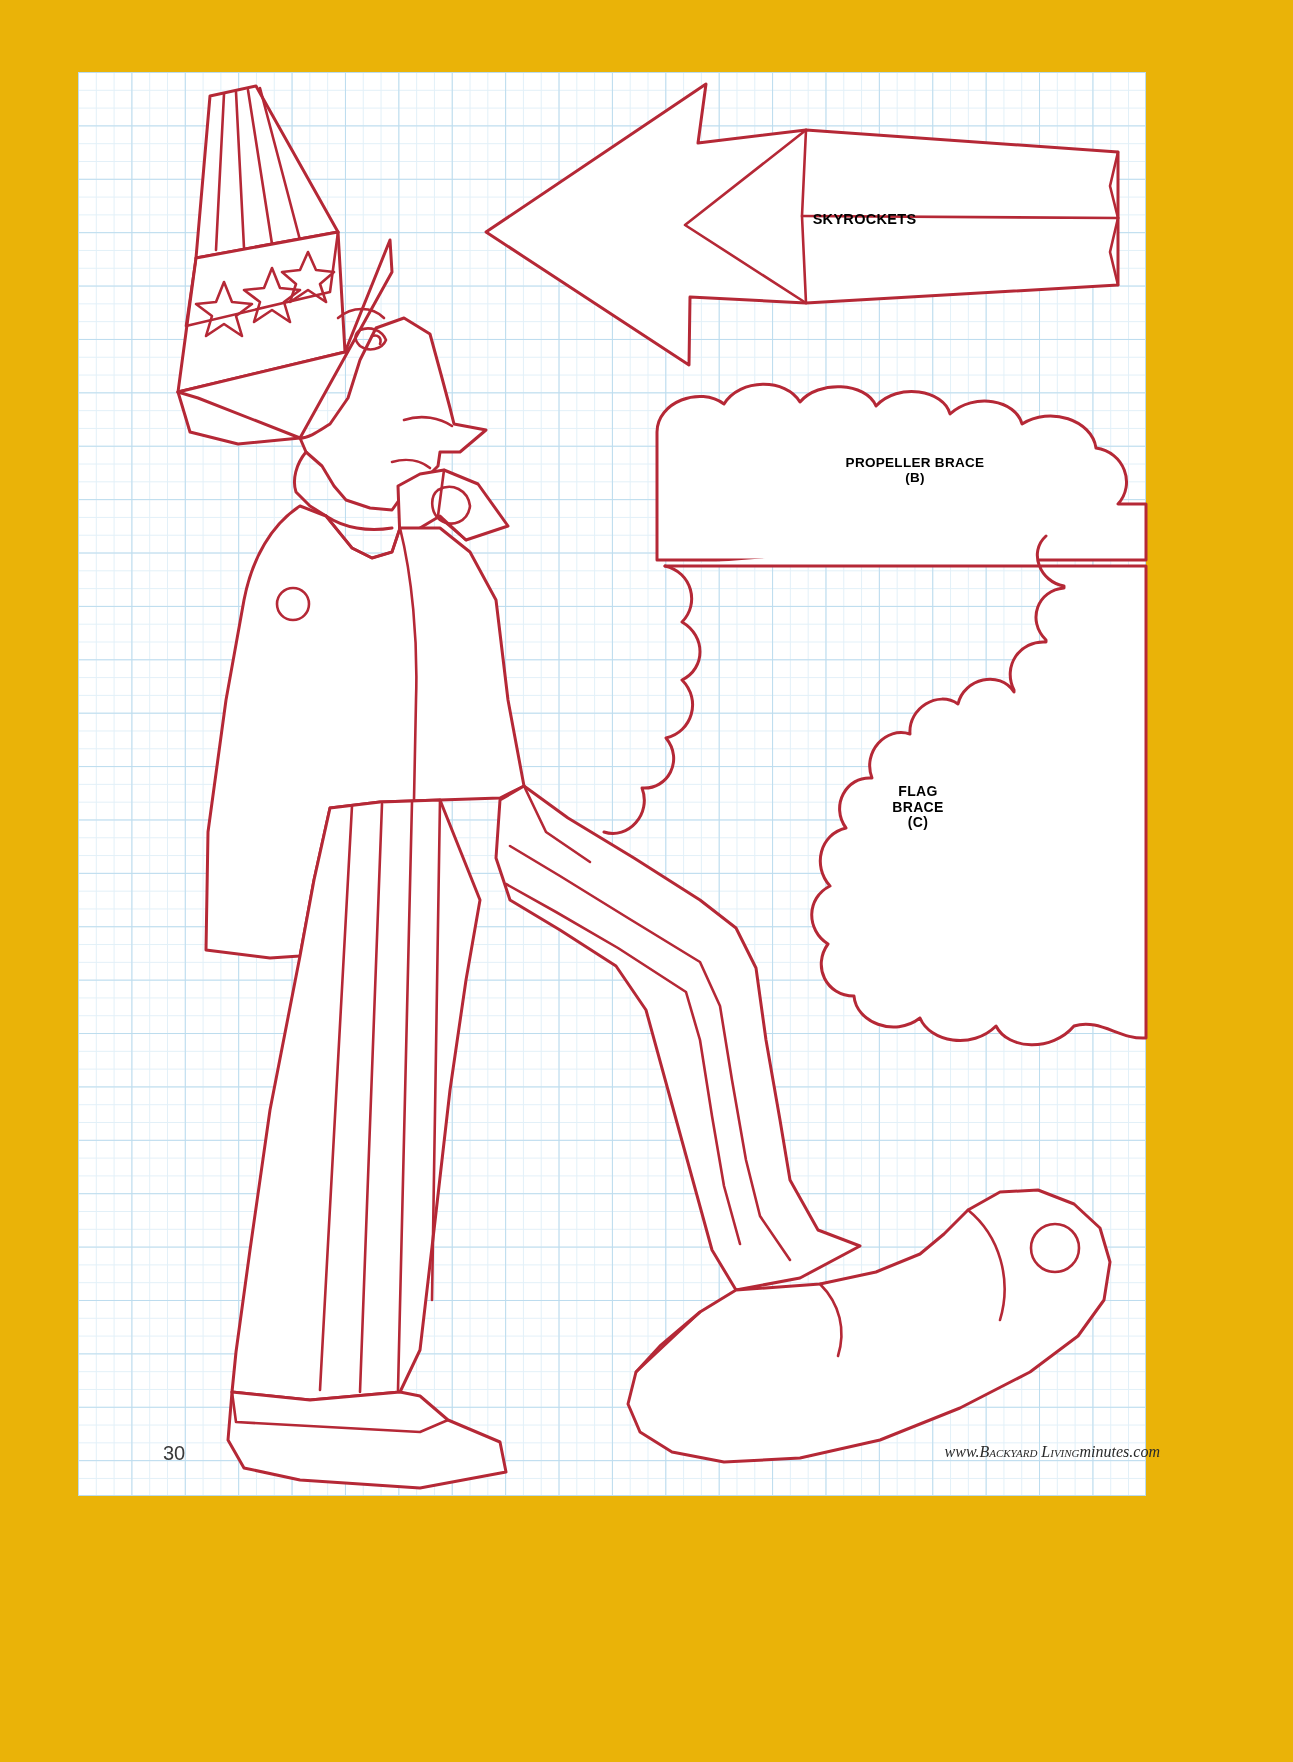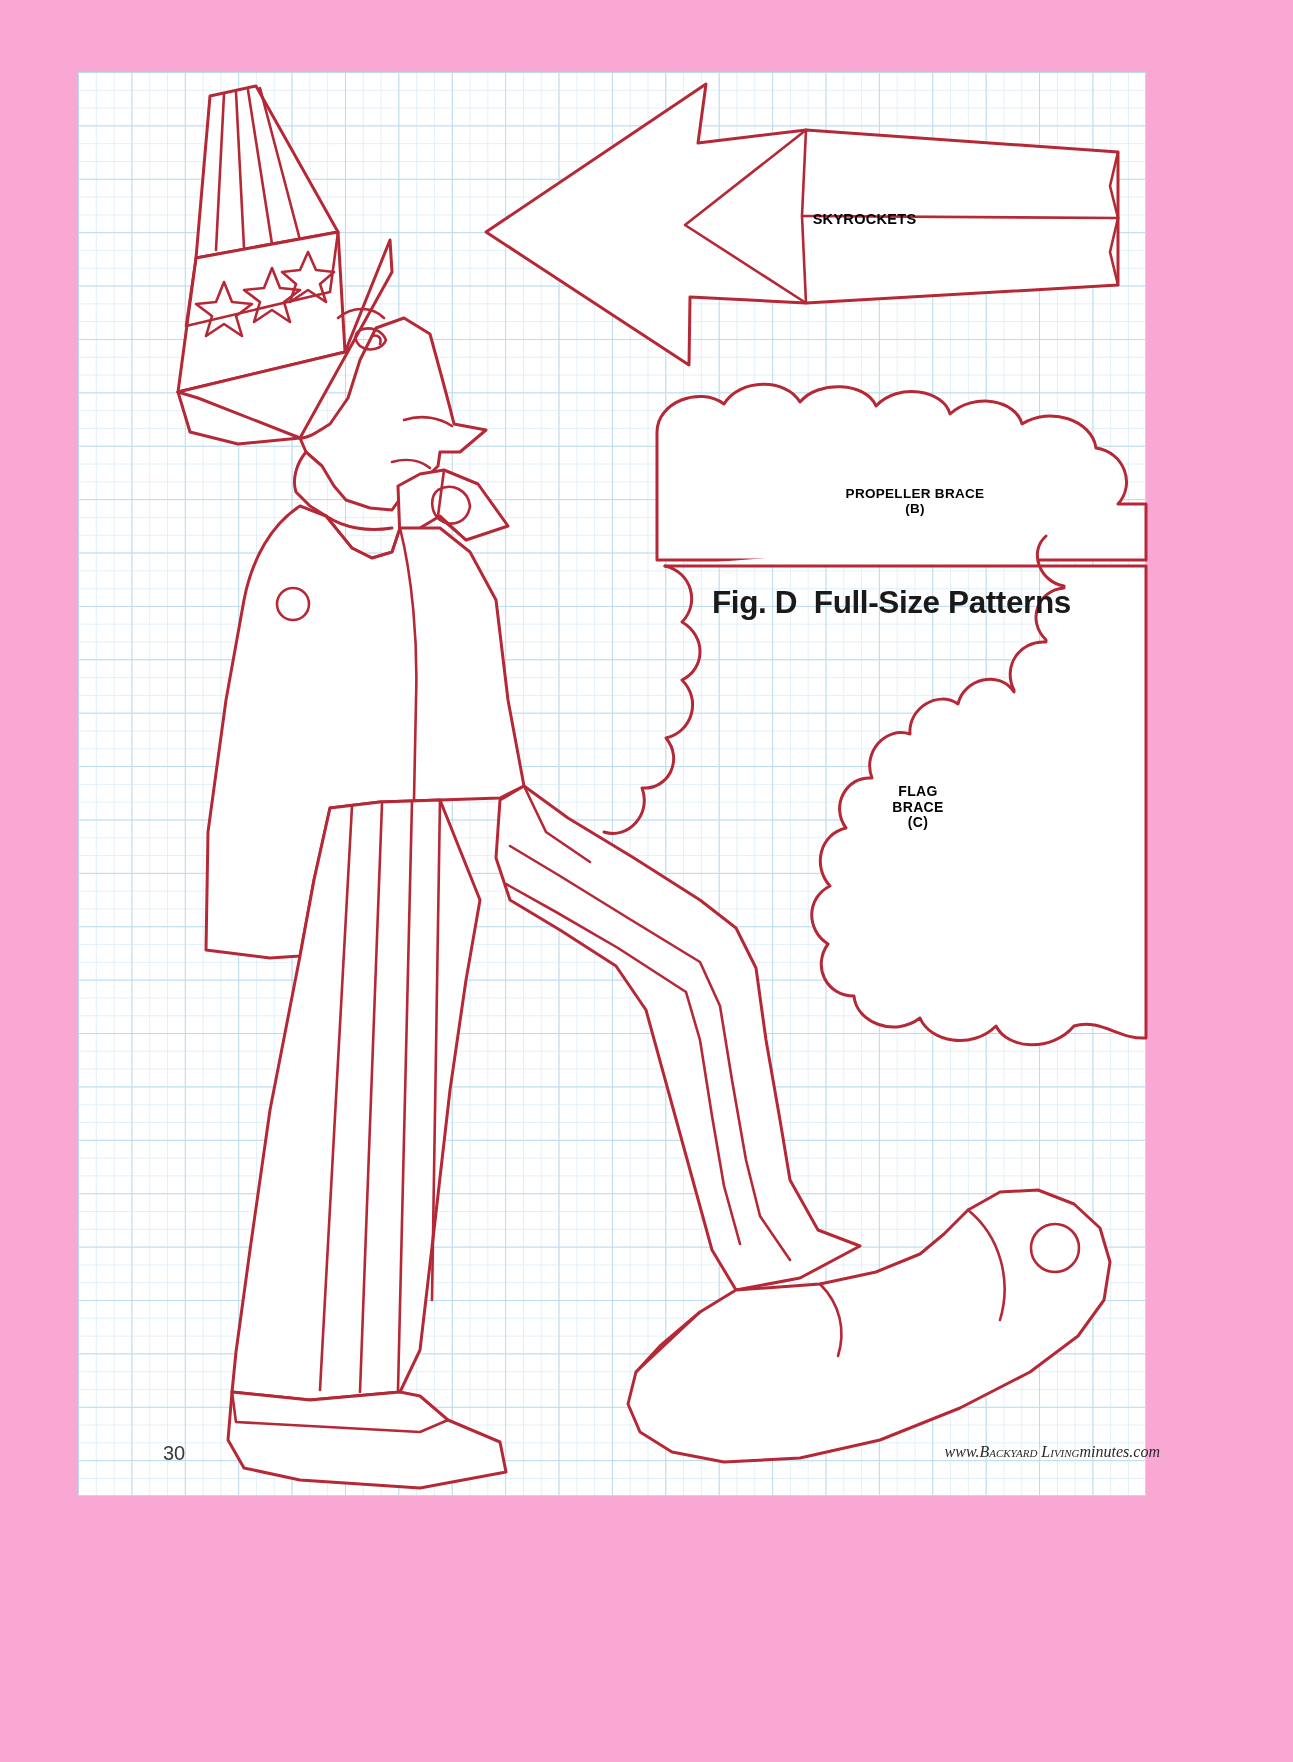--- a/index.html
+++ b/index.html
@@ -2,21 +2,21 @@
 <html><head>
 <meta charset="utf-8">
 <title>Fig. D Full-Size Patterns</title>
 <style>
   html,body{margin:0;padding:0;background:#ffffff;}
   body{
     font-family:"Liberation Sans", sans-serif;
     width:1293px;height:1762px;position:relative;overflow:hidden;
   }
   #page{
-    position:absolute;inset:0;width:1293px;height:1762px;background:#f9a8d4;
+    position:absolute;inset:0;width:1293px;height:1762px;background:#eab308;
   }
   
   #grid-panel{
     position:absolute;
     left:78px;top:72px;width:1068px;height:1424px;
     background-color:#ffffff;
     background-image:
       linear-gradient(to right, #bcdcee 1px, transparent 1px),
       linear-gradient(to bottom, #bcdcee 1px, transparent 1px),
       linear-gradient(to right, #e2f0f8 1px, transparent 1px),
@@ -46,21 +46,21 @@
     position:absolute;
     font-family:"Liberation Sans", sans-serif;
     font-weight:bold;
     color:#000000;
     text-align:center;
     letter-spacing:0.3px;
     line-height:1.12;
     white-space:pre-line;
   }
   #label-skyrockets{left:742px;top:211px;width:245px;font-size:14.5px;}
-  #label-propeller{left:790px;top:486px;width:250px;font-size:13.5px;}
+  #label-propeller{left:790px;top:455px;width:250px;font-size:13.5px;}
   #label-flag{left:838px;top:784px;width:160px;font-size:14px;}
 
   #caption-block{
     position:absolute;left:712px;top:586px;width:394px;
   }
   #caption-title{
     font-family:"Liberation Sans", sans-serif;
     font-weight:bold;
     font-size:31.5px;
     color:#1a1a1a;
@@ -336,21 +336,20 @@
   <div class="label" id="label-skyrockets">SKYROCKETS</div>
 
   <div class="label" id="label-propeller">PROPELLER BRACE
 (B)</div>
 
   <div class="label" id="label-flag">FLAG
 BRACE
 (C)</div>
 
   <div id="caption-block">
-    <h1 id="caption-title">Fig. D  Full-Size Patterns</h1>
   </div>
 
   <div id="page-number">30</div>
 
   <div id="footer-url">
     <span>www.</span><span class="sc">Backyard Living</span><span class="mag">minutes.com</span>
   </div>
 
 </div>
 

